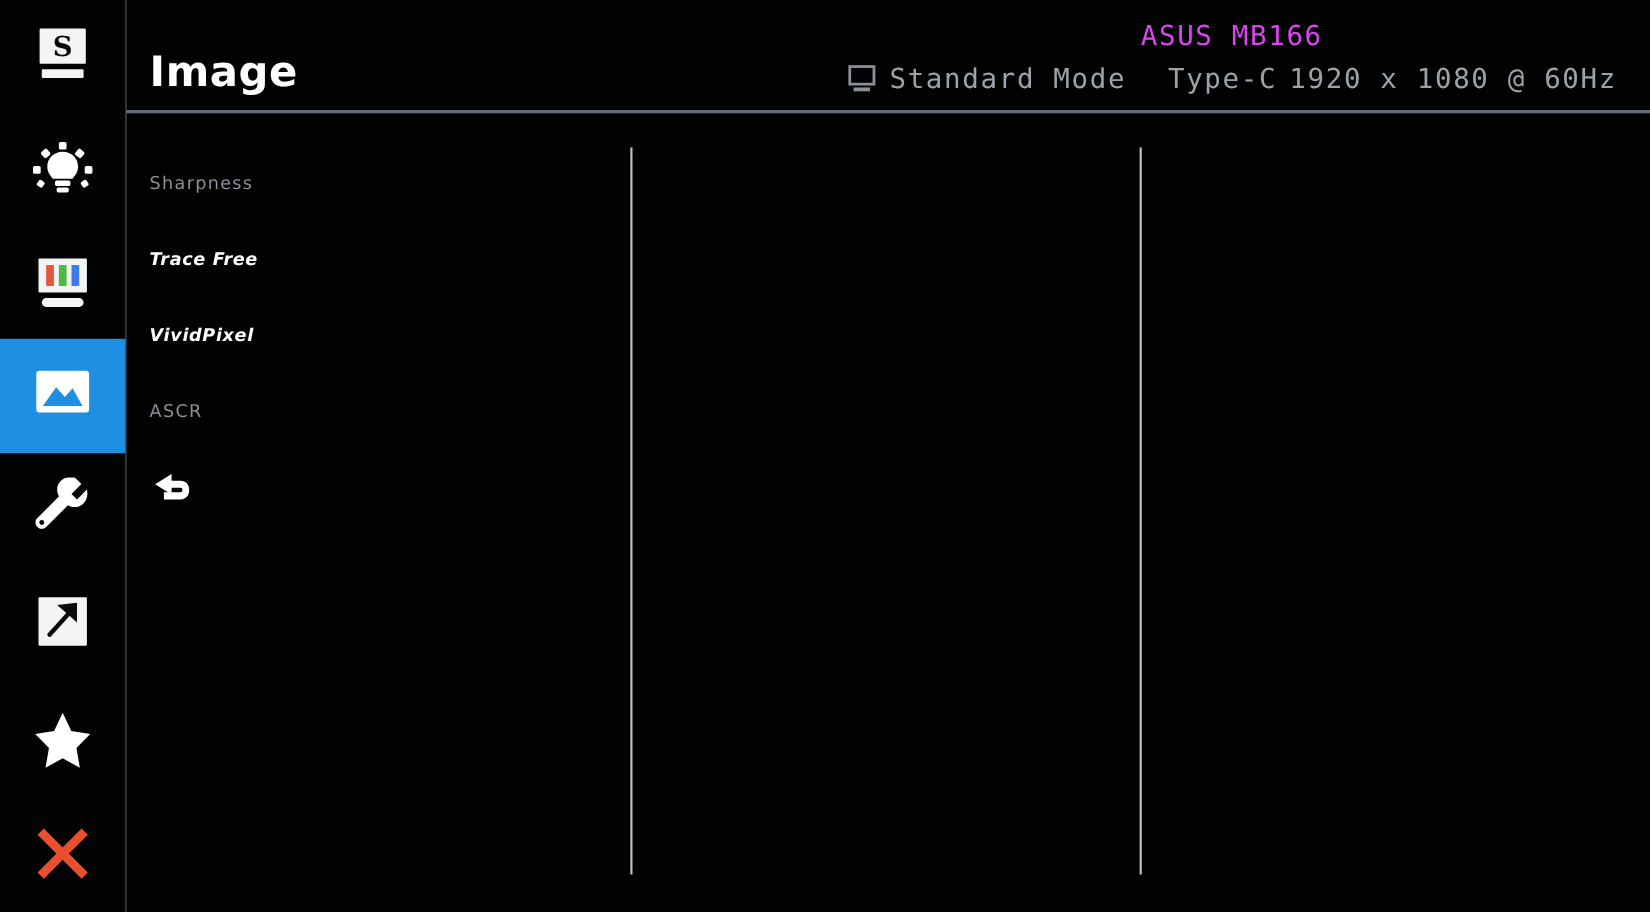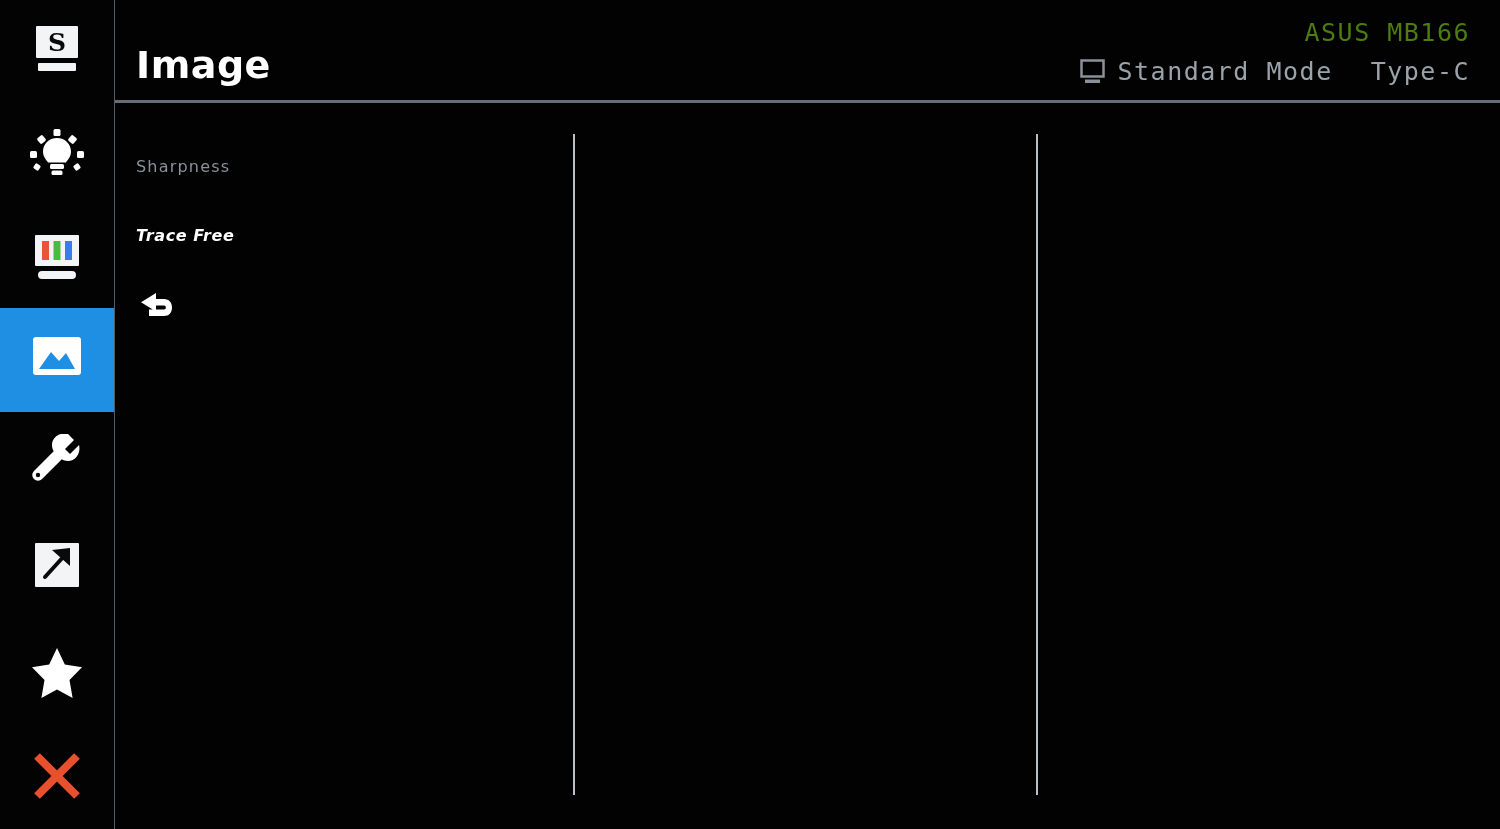--- a/index.html
+++ b/index.html
@@ -46,21 +46,21 @@
   }
   #header-right {
     position:absolute; right:30px; top:16px;
     text-align:right;
     color:#9aa2aa;
     font-family:"DejaVu Sans Mono", monospace;
     font-size:25px;
     letter-spacing:1.5px;
     line-height:33px;
   }
-  #model-name { display:block; color:#4d7c0f; }
+  #model-name { display:block; color:#d946ef;text-align:center; }
   #status-line {
     display:flex; align-items:center; justify-content:flex-end;
     gap:11px; margin-top:6px;
     color:#9aa2aa;
   }
   .status-sep { display:inline-block; width:16px; }
 
   
   #menu-list {
     position:absolute; left:136px; top:132px;
@@ -205,30 +205,37 @@
       <span id="status-line">
         <span style="line-height:0;">
           <svg width="28" height="27" viewBox="0 0 28 27">
             <rect x="2.5" y="2.5" width="22" height="16" fill="none" stroke="#8a9199" stroke-width="2.5"></rect>
             <rect x="6" y="21.5" width="15" height="3.5" fill="#8a9199"></rect>
           </svg>
         </span>
         <span>Standard Mode</span>
         <span class="status-sep"></span>
         <span>Type-C</span>
+        <span>1920 x 1080 @ 60Hz</span>
       </span>
     </div>
   </header>
 
   <ul id="menu-list" style="list-style:none;">
     <li class="menu-item">
       <span>Sharpness</span>
     </li>
     <li class="menu-item active">
       <span>Trace Free</span>
+    </li>
+    <li class="menu-item active">
+      <span>VividPixel</span>
+    </li>
+    <li class="menu-item">
+      <span>ASCR</span>
     </li>
     <li id="back-row">
       <span style="line-height:0;">
         <svg width="44" height="40" viewBox="0 0 44 40">
           <path d="M20 8 L20 14 L28 14 C33 14 36 17.5 36 22.5 C36 27.5 33 31 28 31
                    L13 31 L13 24.5 L28 24.5 C29.4 24.5 29.8 23.8 29.8 22.5
                    C29.8 21.2 29.4 20.5 28 20.5 L20 20.5 L20 26.5 L5 17.2 Z" fill="#ffffff"></path>
         </svg>
       </span>
     </li>

